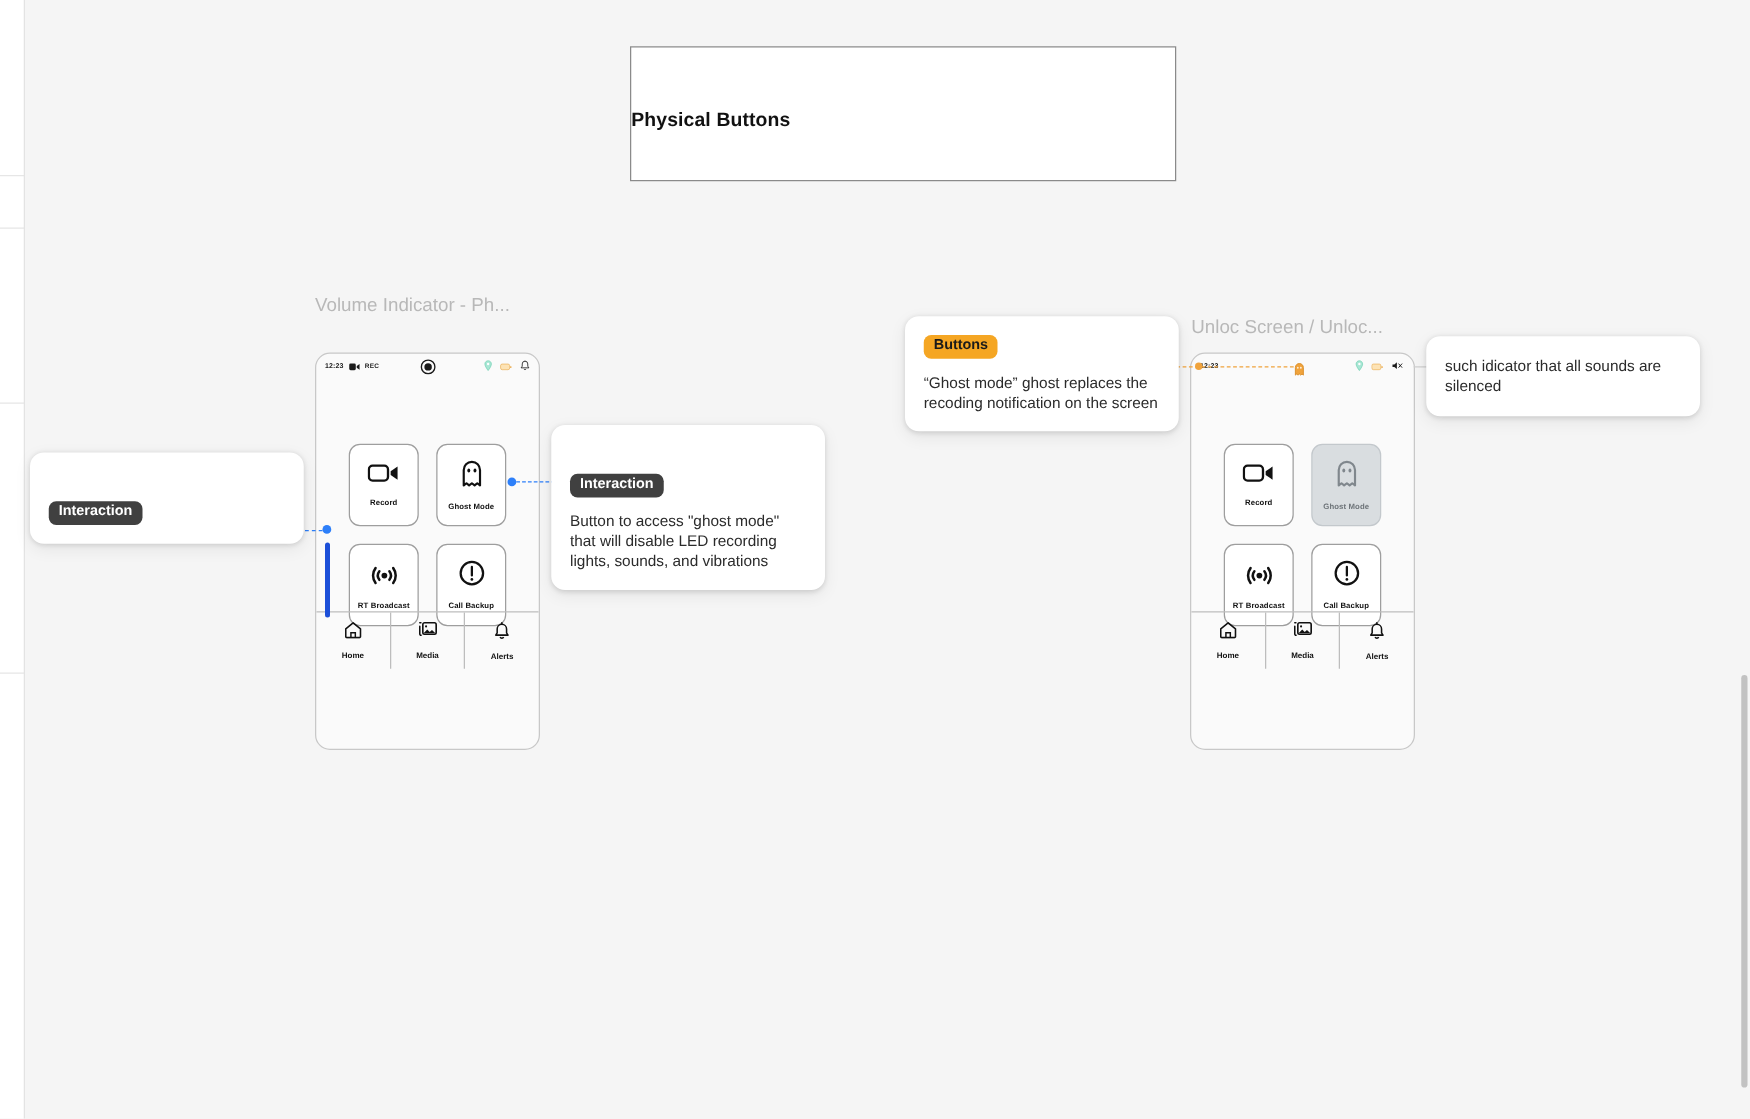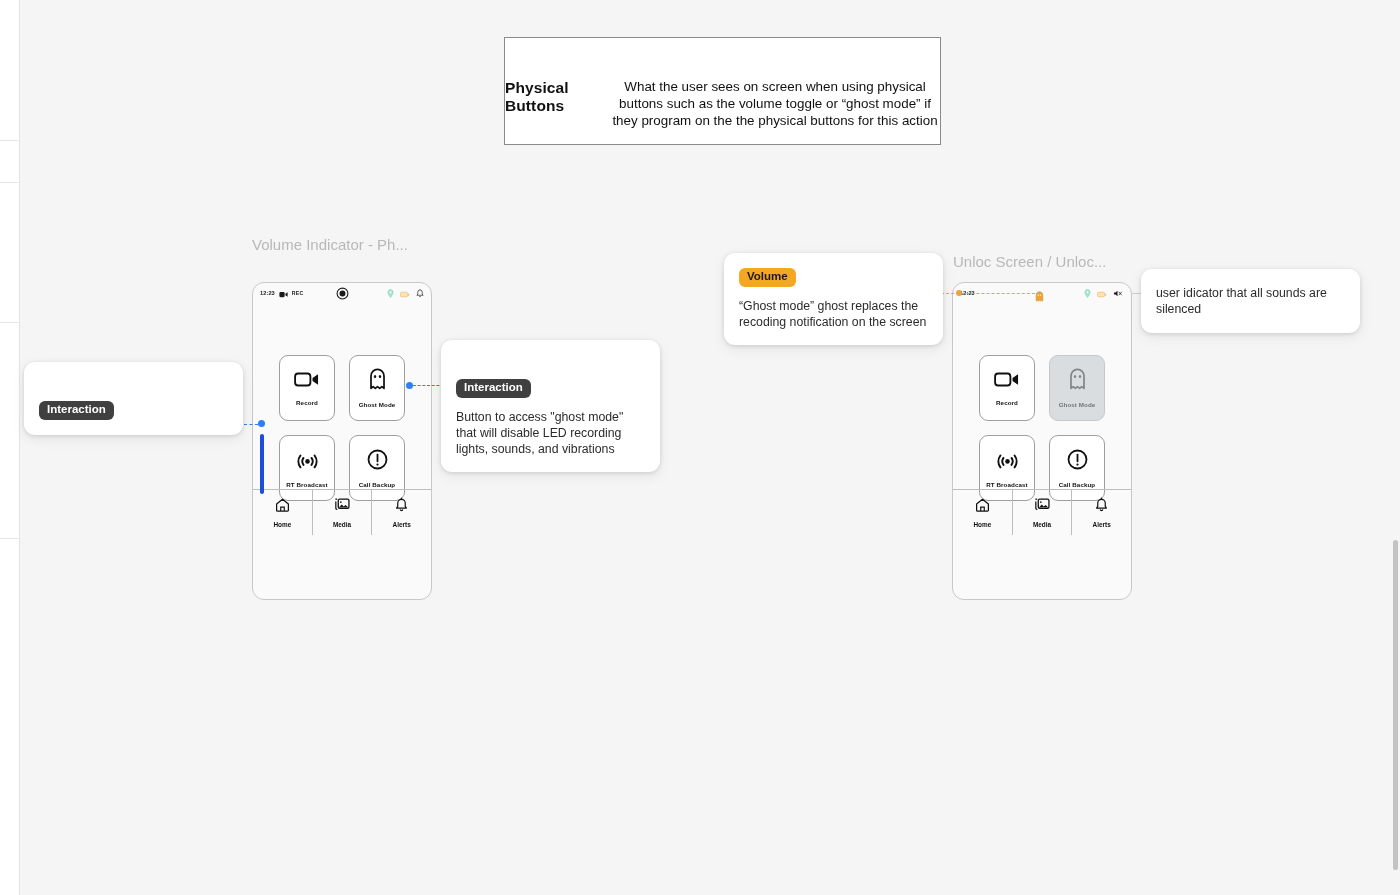--- a/index.html
+++ b/index.html
@@ -112,21 +112,20 @@
     <div class="divider" style="top:538px"></div>
   </div>
   <div class="edge-left-border"></div>
 
   <div class="scrollbar-track">
     <div class="scrollbar-thumb"></div>
   </div>
 
   <div class="title-card">
     <h1>Physical Buttons</h1>
-    <p>What the user sees on screen when using physical buttons such as the volume toggle or “ghost mode” if they program on the the physical buttons for this action</p>
   </div>
 
   <div class="frame-label" style="left:252px;top:236px">Volume Indicator - Ph...</div>
   <div class="frame-label" style="left:953px;top:253px">Unloc Screen / Unloc...</div>
 
   <div class="phone" id="phone-left" style="left:252px;top:282px">
     <div class="status-bar">
       <div class="sb-left">
         <span class="sb-time">12:23</span>
         <span>
@@ -382,21 +381,21 @@
   <div class="note" style="left:24px;top:362px;width:219px;">
     <span class="badge interaction">Interaction</span>
   </div>
 
   <div class="note" style="left:441px;top:340px;width:219px;">
     <span class="badge interaction">Interaction</span>
     <p>Button to access "ghost mode" that will disable LED recording lights, sounds, and vibrations</p>
   </div>
 
   <div class="note" style="left:724px;top:253px;width:219px;">
-    <span class="badge content">Volume</span>
+    <span class="badge content">Buttons</span>
     <p>“Ghost mode” ghost replaces the recoding notification on the screen</p>
   </div>
 
   <div class="note plain" style="left:1141px;top:269px;width:219px;padding-top:16px;padding-bottom:16px;">
-    <p>user idicator that all sounds are silenced</p>
+    <p>such idicator that all sounds are silenced</p>
   </div>
 
 </div>
 
 </body></html>

